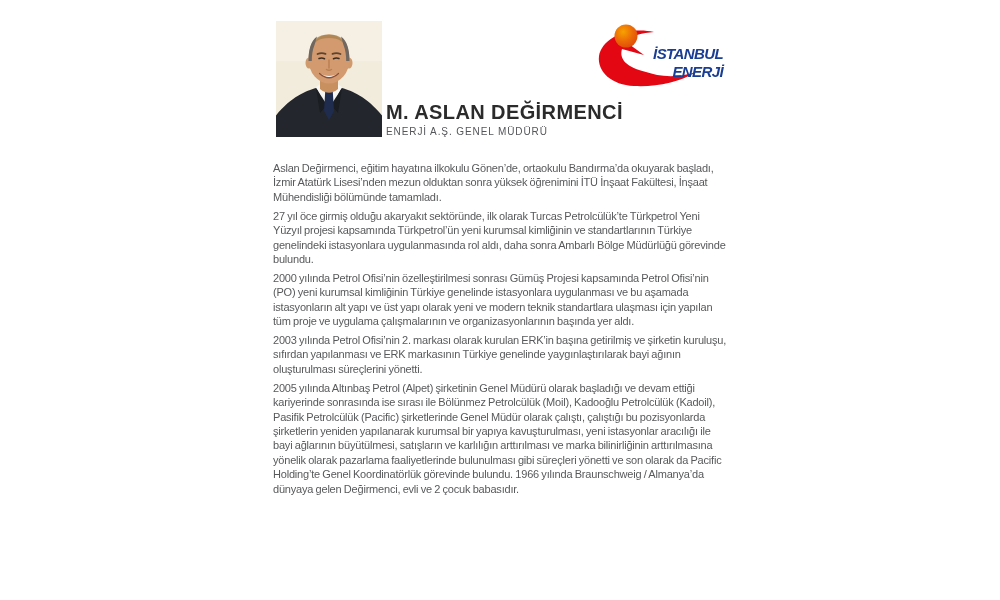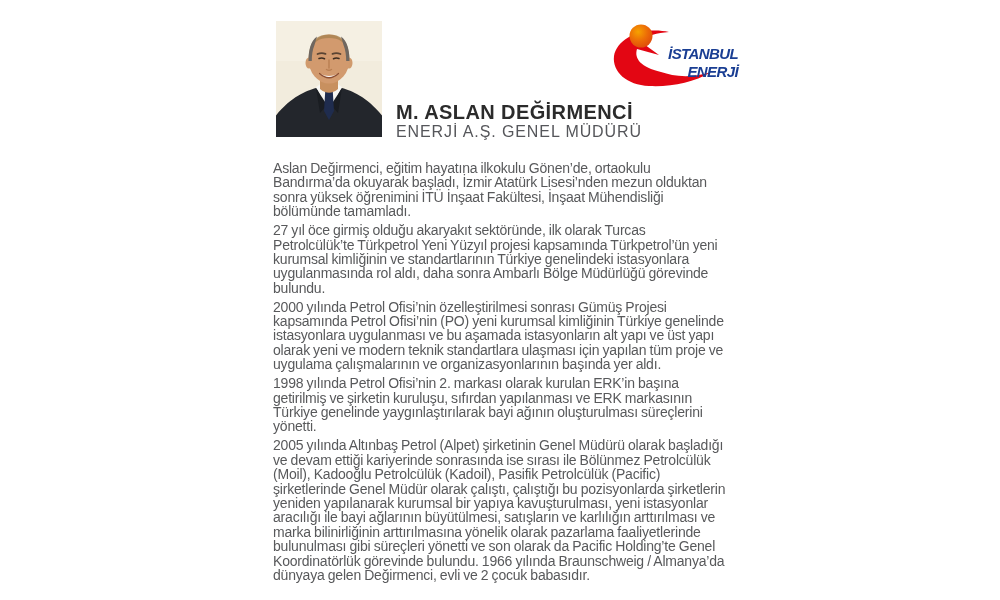--- a/index.html
+++ b/index.html
@@ -9,36 +9,36 @@
   }
   .page{position:relative;width:1000px;height:600px;background:#ffffff;}
   .content{position:relative;width:458px;margin:0 auto;padding-top:21px;}
 
   
   .header{position:relative;height:116px;}
   .photo{
     position:absolute;left:5px;top:0;width:106px;height:116px;
     overflow:hidden;background:#f2ecdd;
   }
-  .title-block{position:absolute;left:125px;top:80px;white-space:nowrap;}
+  .title-block{position:absolute;left:115px;top:80px;white-space:nowrap;}
   .person-name{
     margin:0;font-size:20px;font-weight:bold;color:#2b2b2b;
     letter-spacing:0.4px;line-height:22px;
   }
   .person-title{
-    margin:1px 0 0 0;font-size:16px;font-weight:normal;color:#55565a;
+    margin:1px 0 0 0;font-size:10px;font-weight:normal;color:#55565a;
     letter-spacing:0.9px;line-height:16px;
   }
-  .logo{position:absolute;left:336px;top:1px;width:134px;height:74px;text-align:center;}
+  .logo{position:absolute;left:321px;top:1px;width:134px;height:74px;text-align:center;}
 
   
   .bio{margin-top:24px;padding-left:2px;}
   .bio p{
     margin:0 0 4.5px 0;
-    font-size:14px;line-height:14.4px;color:#58595b;
+    font-size:11px;line-height:14.4px;color:#58595b;
     letter-spacing:-0.2px;word-spacing:-0.5px;
   }
 </style>
 </head>
 <body>
 
 <div class="page">
   <div class="content">
 
     <div class="header">
@@ -113,18 +113,18 @@
           <text x="131" y="37" text-anchor="end" font-family="Liberation Sans, sans-serif" font-size="15" font-weight="bold" font-style="italic" letter-spacing="-0.6" fill="#1a3e93">İSTANBUL</text>
           <text x="131" y="55" text-anchor="end" font-family="Liberation Sans, sans-serif" font-size="15" font-weight="bold" font-style="italic" letter-spacing="-0.6" fill="#1a3e93">ENERJİ</text>
         </svg>
       </div>
     </div>
 
     <div class="bio">
       <p>Aslan Değirmenci, eğitim hayatına ilkokulu Gönen’de, ortaokulu Bandırma’da okuyarak başladı, İzmir Atatürk Lisesi’nden mezun olduktan sonra yüksek öğrenimini İTÜ İnşaat Fakültesi, İnşaat Mühendisliği bölümünde tamamladı.</p>
       <p>27 yıl öce girmiş olduğu akaryakıt sektöründe, ilk olarak Turcas Petrolcülük’te Türkpetrol Yeni Yüzyıl projesi kapsamında Türkpetrol’ün yeni kurumsal kimliğinin ve standartlarının Türkiye genelindeki istasyonlara uygulanmasında rol aldı, daha sonra Ambarlı Bölge Müdürlüğü görevinde bulundu.</p>
       <p>2000 yılında Petrol Ofisi’nin özelleştirilmesi sonrası Gümüş Projesi kapsamında Petrol Ofisi’nin (PO) yeni kurumsal kimliğinin Türkiye genelinde istasyonlara uygulanması ve bu aşamada istasyonların alt yapı ve üst yapı olarak yeni ve modern teknik standartlara ulaşması için yapılan tüm proje ve uygulama çalışmalarının ve organizasyonlarının başında yer aldı.</p>
-      <p>1998 yılında Petrol Ofisi’nin 2. markası olarak kurulan ERK’in başına getirilmiş ve şirketin kuruluşu, sıfırdan yapılanması ve ERK markasının Türkiye genelinde yaygınlaştırılarak bayi ağının oluşturulması süreçlerini yönetti.</p>
+      <p>2003 yılında Petrol Ofisi’nin 2. markası olarak kurulan ERK’in başına getirilmiş ve şirketin kuruluşu, sıfırdan yapılanması ve ERK markasının Türkiye genelinde yaygınlaştırılarak bayi ağının oluşturulması süreçlerini yönetti.</p>
       <p>2005 yılında Altınbaş Petrol (Alpet) şirketinin Genel Müdürü olarak başladığı ve devam ettiği kariyerinde sonrasında ise sırası ile Bölünmez Petrolcülük (Moil), Kadooğlu Petrolcülük (Kadoil), Pasifik Petrolcülük (Pacific) şirketlerinde Genel Müdür olarak çalıştı, çalıştığı bu pozisyonlarda şirketlerin yeniden yapılanarak kurumsal bir yapıya kavuşturulması, yeni istasyonlar aracılığı ile bayi ağlarının büyütülmesi, satışların ve karlılığın arttırılması ve marka bilinirliğinin arttırılmasına yönelik olarak pazarlama faaliyetlerinde bulunulması gibi süreçleri yönetti ve son olarak da Pacific Holding’te Genel Koordinatörlük görevinde bulundu. 1966 yılında Braunschweig / Almanya’da dünyaya gelen Değirmenci, evli ve 2 çocuk babasıdır.</p>
     </div>
 
   </div>
 </div>
 
 </body></html>

